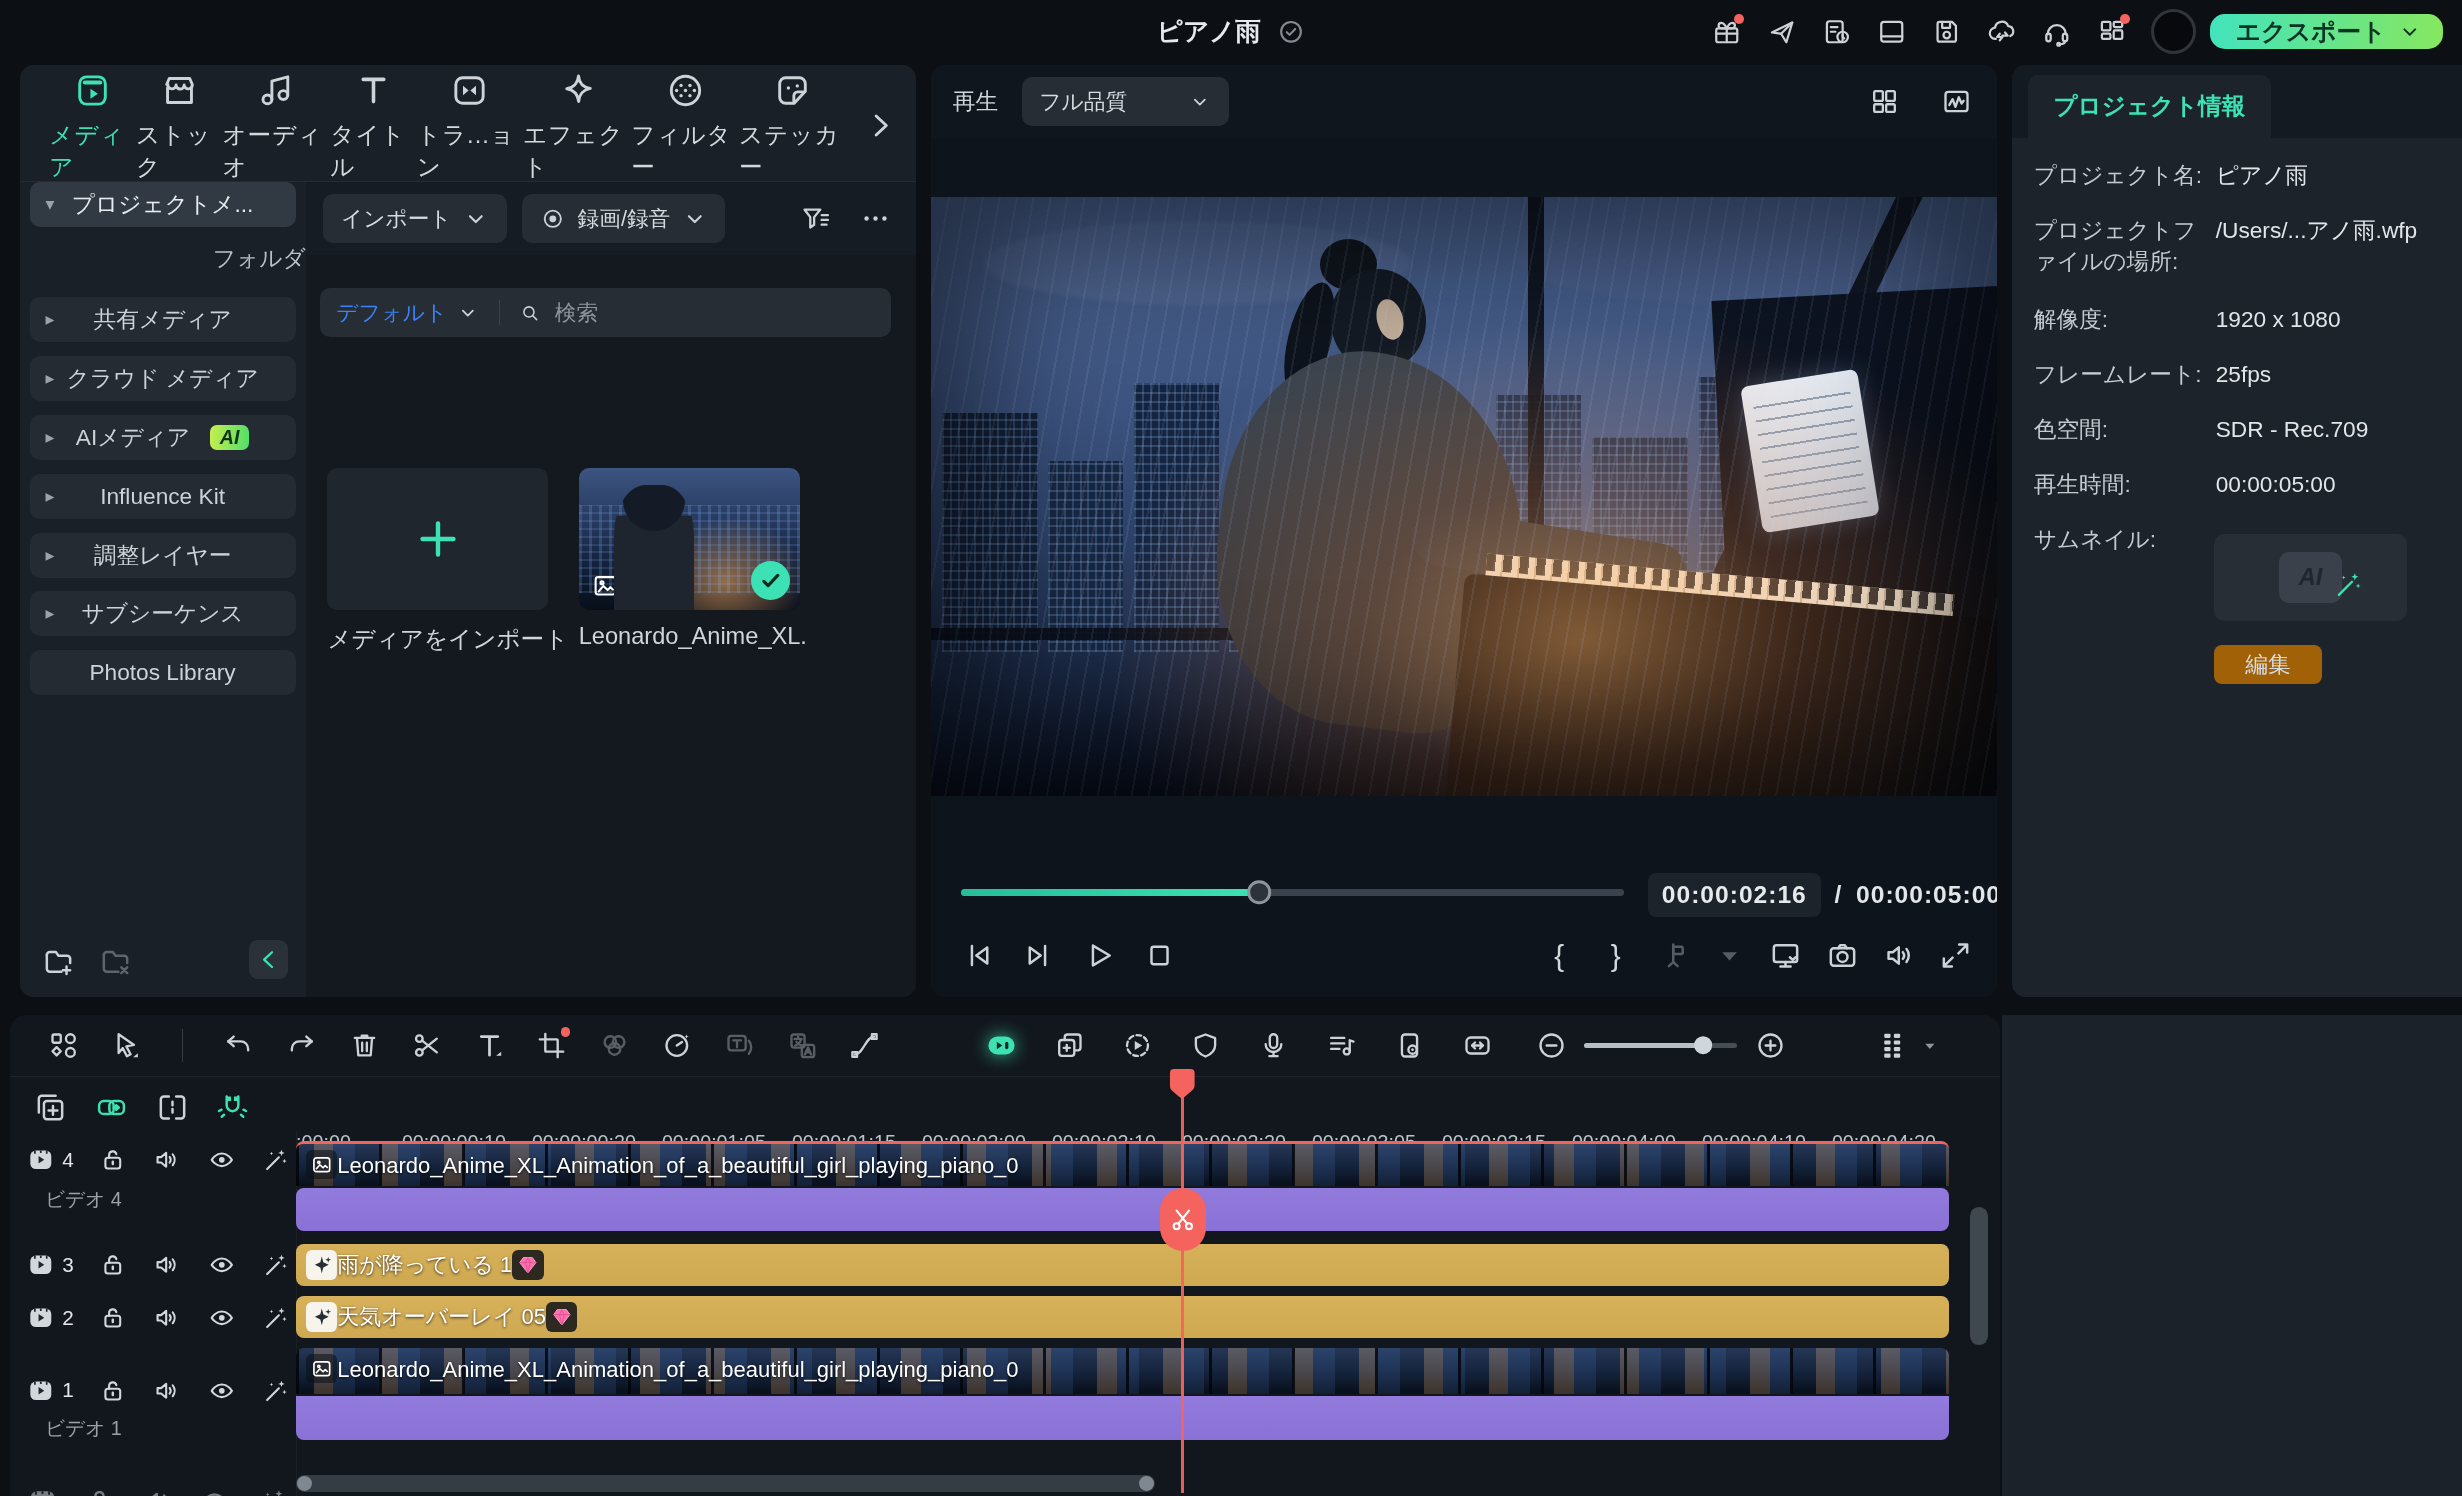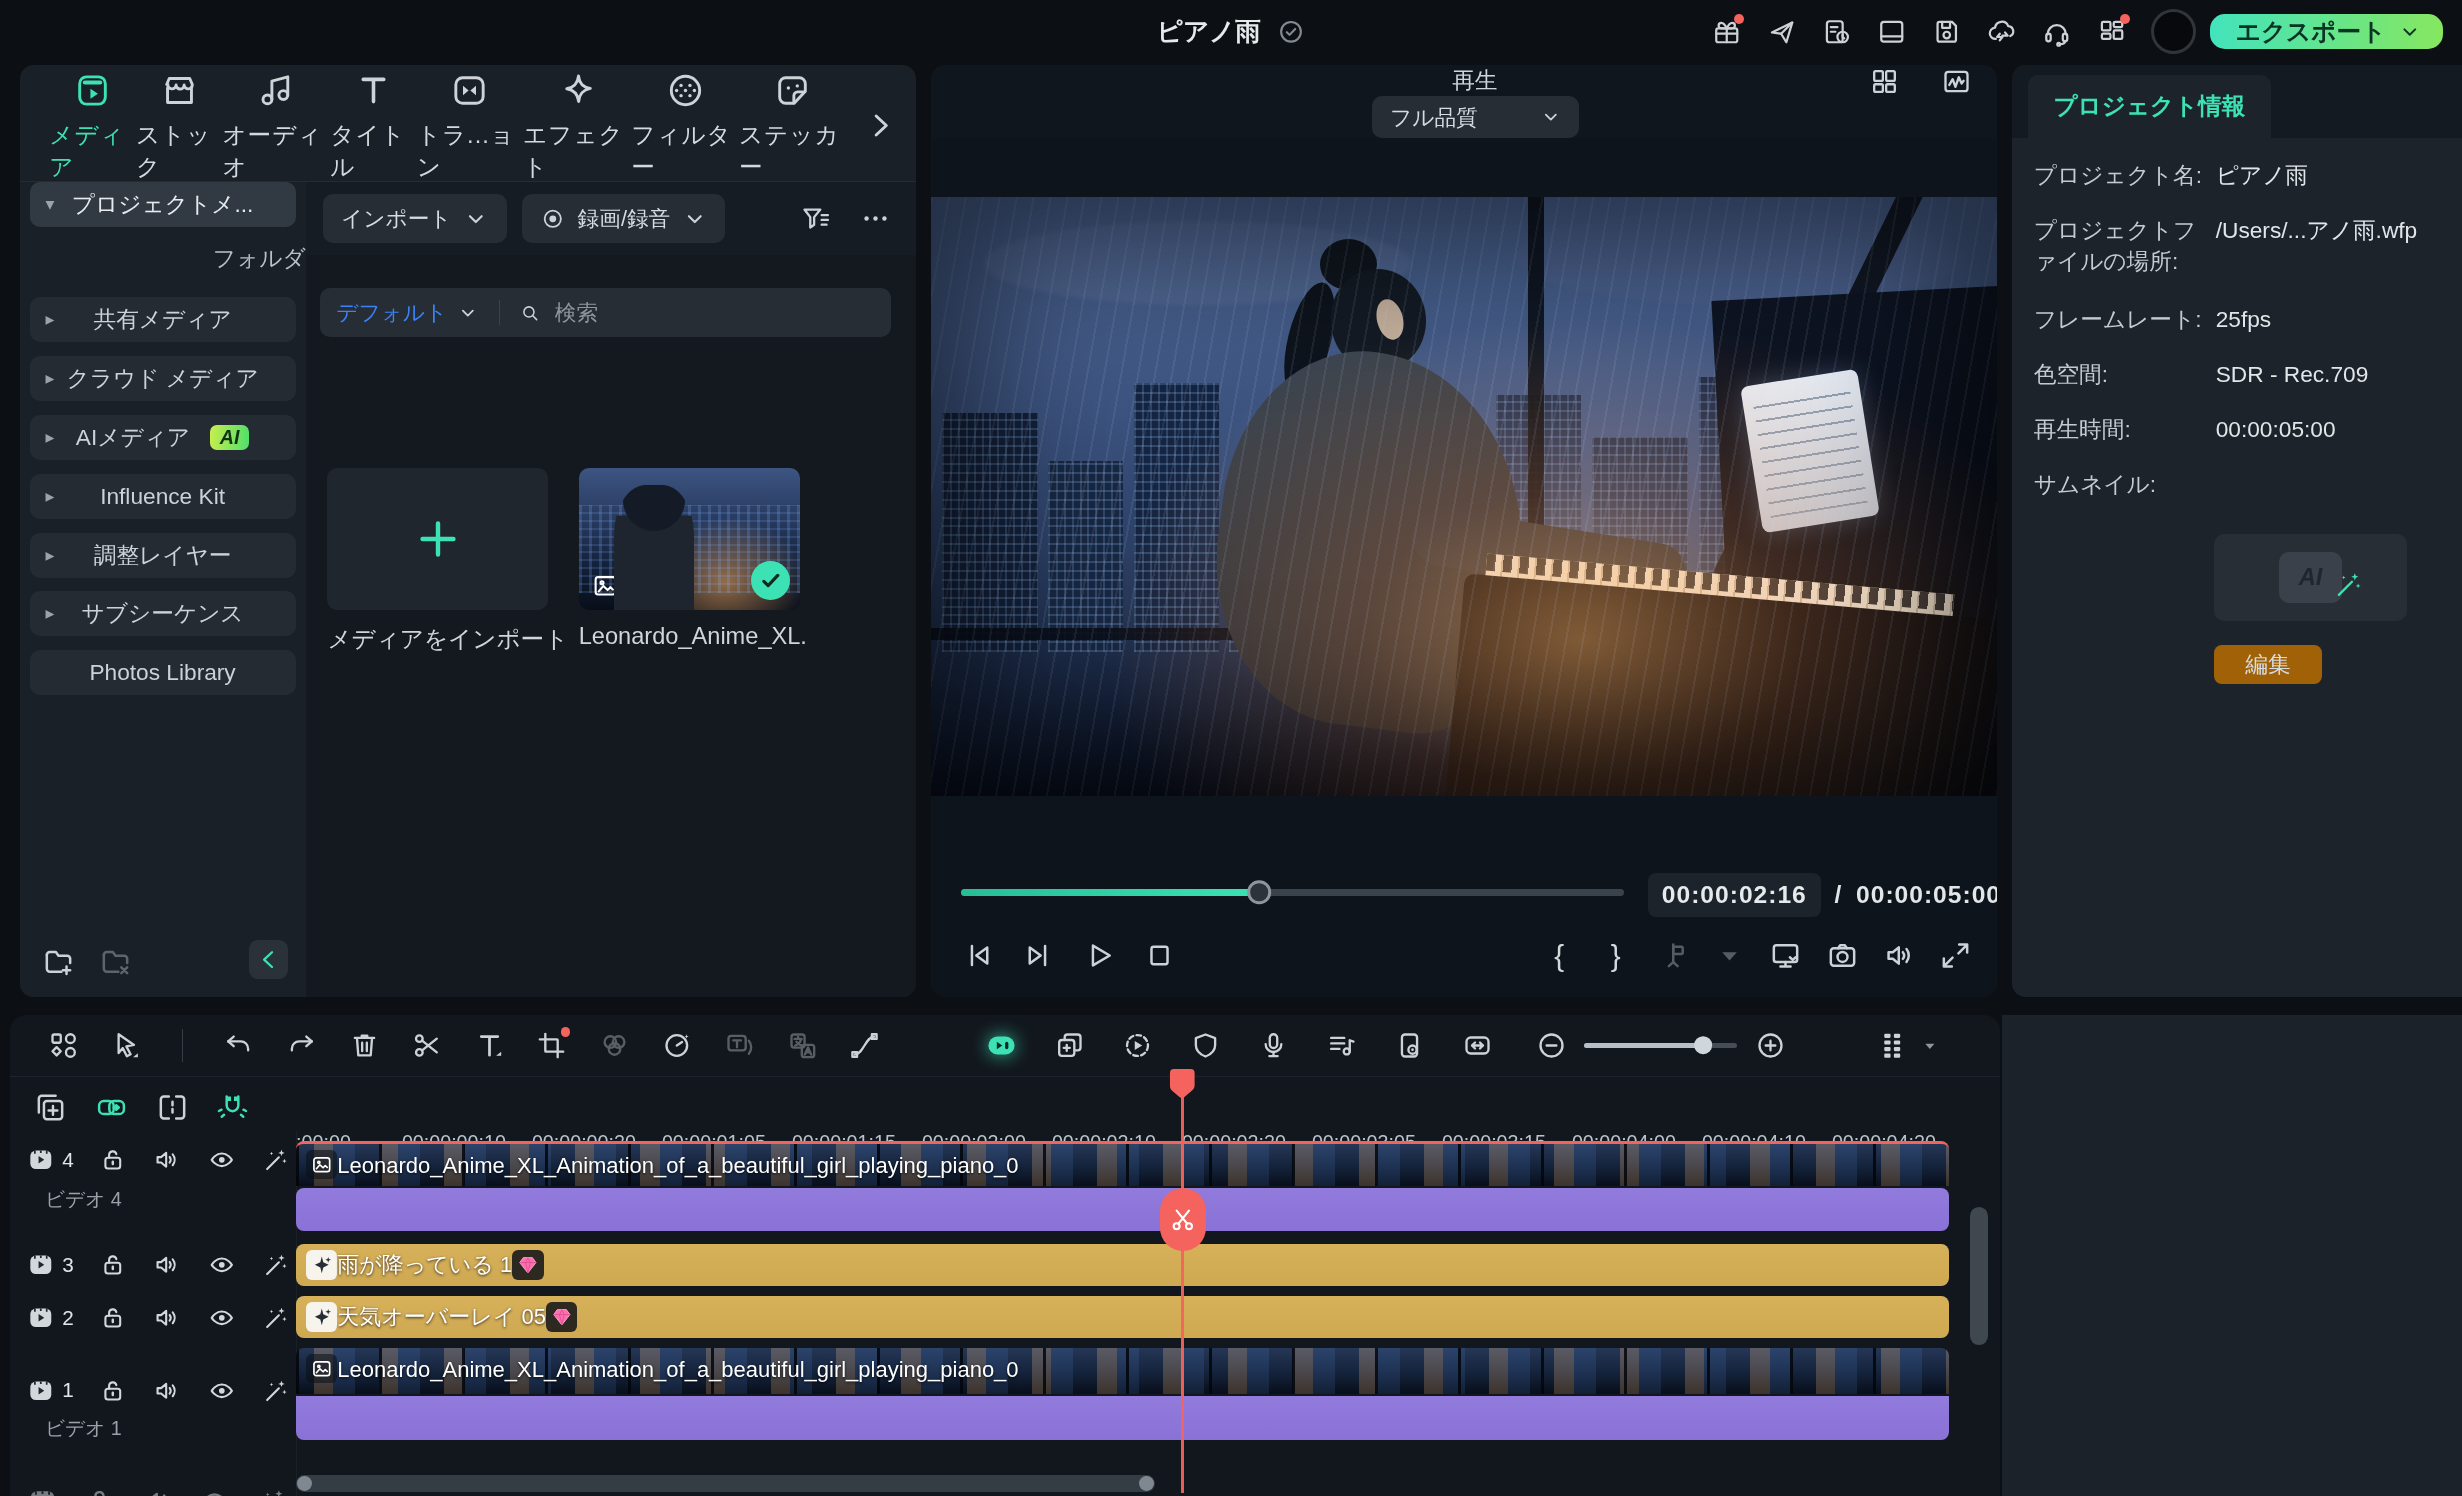--- a/index.html
+++ b/index.html
@@ -91,21 +91,21 @@
     background:radial-gradient(circle at 50% 12%, #141b26 26%, transparent 27%),
                linear-gradient(180deg, transparent 24%, #1e252f 25%);
     border-radius:40% 40% 0 0;}
 
   .filmstrip{background:
     repeating-linear-gradient(90deg, rgba(2,5,10,.85) 0 3px, transparent 3px 83px),
     repeating-linear-gradient(90deg, rgba(255,185,110,.22) 17.7px 37px, rgba(45,75,125,.30) 37px 59px, rgba(10,18,34,.2) 59px 83px),
     linear-gradient(180deg,#2c4063 0%,#182944 50%,#070d18 100%);}
 
   
-  #pv-head{position:absolute;left:0;top:0;width:100%;height:73px;background:#10161d;display:flex;align-items:center;flex-direction:column;}
+  #pv-head{position:absolute;left:0;top:0;width:100%;height:73px;background:#10161d;display:flex;align-items:center;}
   #pv-head .plabel{font-size:22.7px;color:#cfd5da;margin-left:21.7px;}
   #pv-quality{margin-left:23.6px;width:207px;justify-content:space-between;}
   #pv-head .right{position:absolute;right:23.6px;display:flex;gap:39px;}
   #video{position:absolute;left:0;top:132px;width:1066px;height:599px;overflow:hidden;background:#0a111d;}
   #video .sky{position:absolute;inset:0;background:linear-gradient(180deg,#4a6391 0%,#33497400 100%),linear-gradient(180deg,#3e5683 0%,#2b406a 25%,#1b2d52 50%,#0f1c35 75%,#080e1c 100%);}
   #video .cloud{position:absolute;border-radius:50%;filter:blur(2px);}
   #video .bld{position:absolute;bottom:24%;background-color:#16243e;
     background-image:repeating-linear-gradient(0deg, rgba(150,200,255,.22) 0 2px, transparent 2px 8.9px),
                      repeating-linear-gradient(90deg, rgba(150,200,255,.20) 0 2px, transparent 2px 7.9px);}
   #video .cityglow{position:absolute;inset:0;background:radial-gradient(ellipse at 58% 58%, rgba(125,175,255,.28), transparent 45%);}
@@ -683,20 +683,24 @@
     <div id="info-rows">
         <div class="info-row" style="min-height: 55px;">
           <span class="lb">プロジェクト名:</span>
                <span class="vl">ピアノ雨</span>
         </div>
         <div class="info-row" style="min-height: 89px;">
           <span class="lb">プロジェクトファイルの場所:</span>
                <span class="vl">/Users/...アノ雨.wfp</span>
         </div>
         <div class="info-row" style="min-height: 55px;">
+          <span class="lb">解像度:</span>
+               <span class="vl">1920 x 1080</span>
+        </div>
+        <div class="info-row" style="min-height: 55px;">
           <span class="lb">フレームレート:</span>
                <span class="vl">25fps</span>
         </div>
         <div class="info-row" style="min-height: 55px;">
           <span class="lb">色空間:</span>
                <span class="vl">SDR - Rec.709</span>
         </div>
         <div class="info-row" style="min-height: 55px;">
           <span class="lb">再生時間:</span>
                <span class="vl">00:00:05:00</span>

